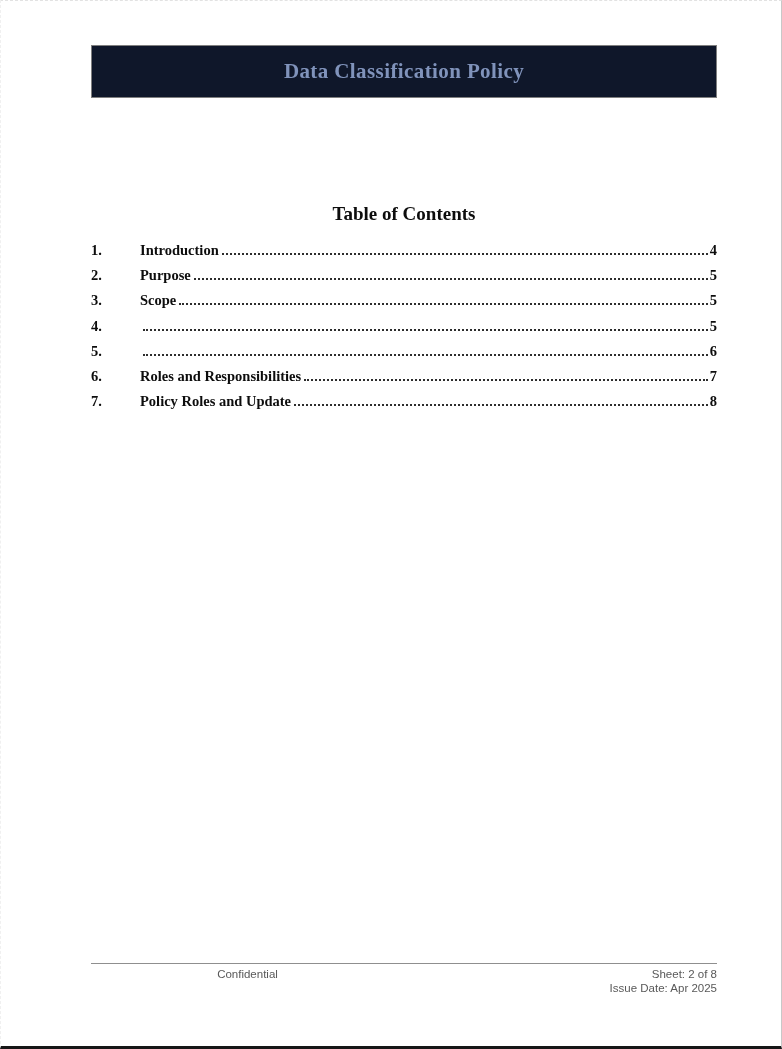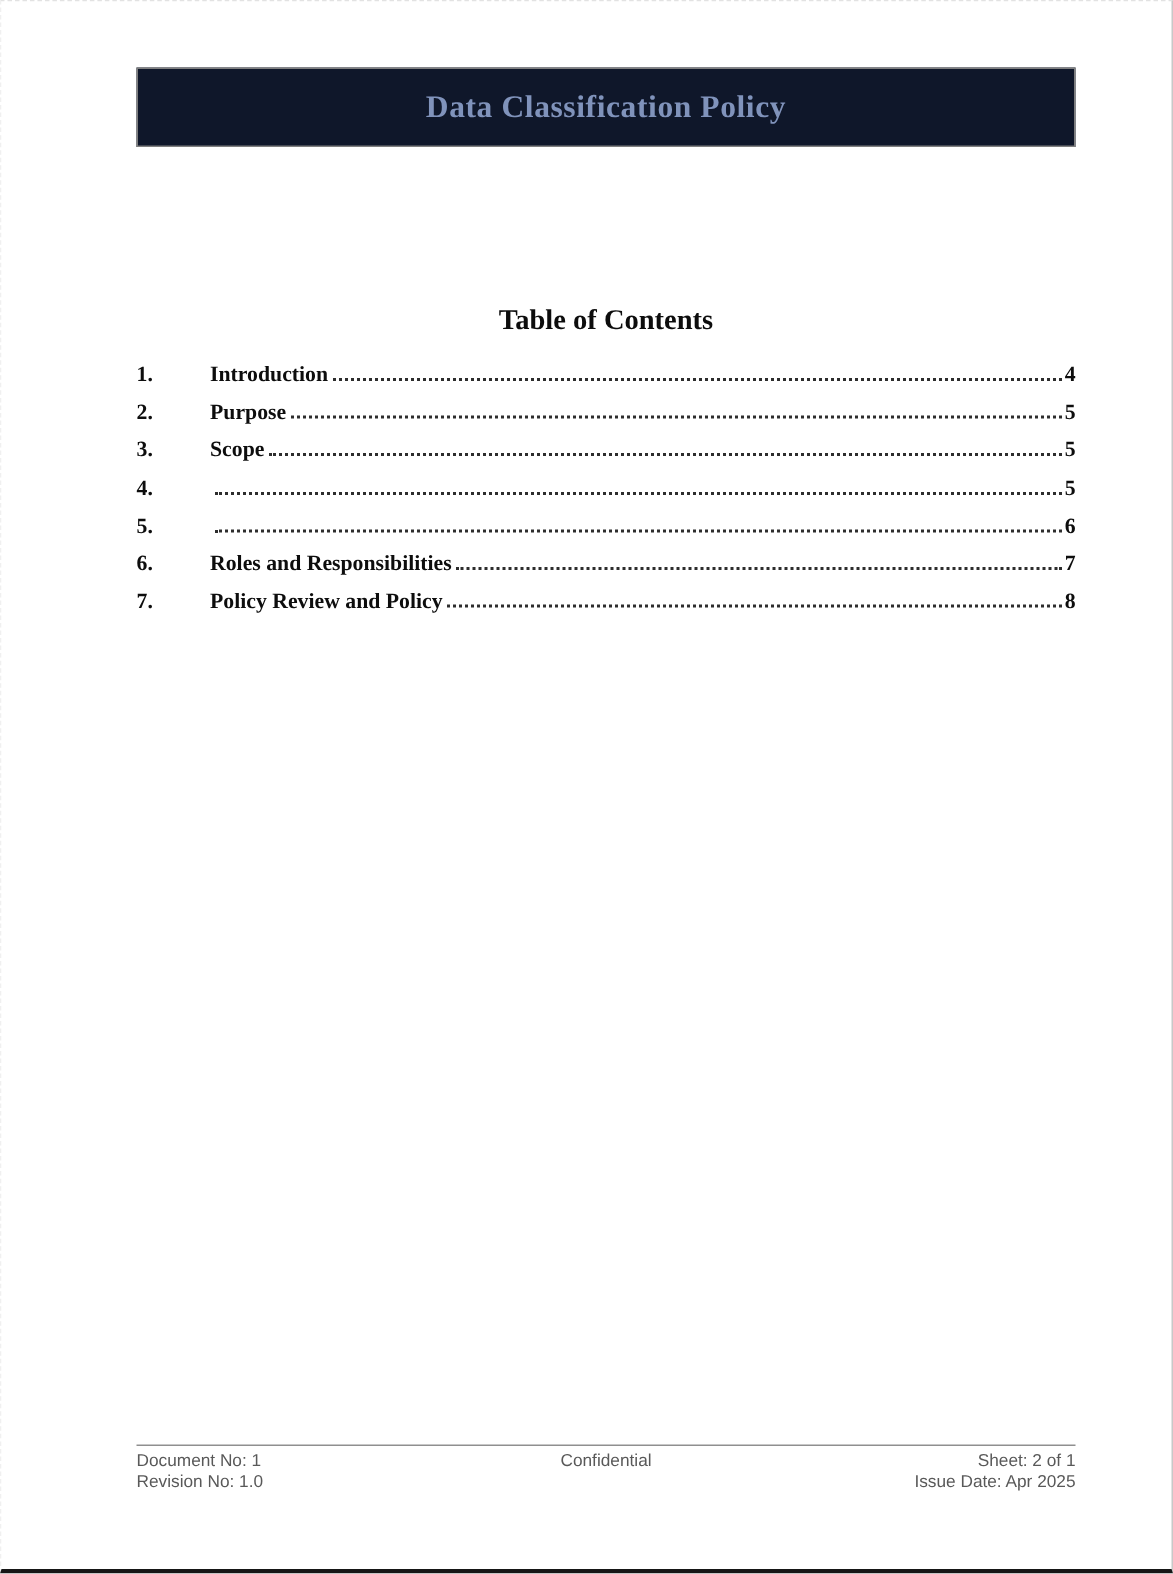--- a/index.html
+++ b/index.html
@@ -145,36 +145,32 @@
         <span class="toc-page">6</span>
       </div>
       <div class="toc-row">
         <span class="toc-num">6.</span>
         <span class="toc-label">Roles and Responsibilities</span>
         <span class="toc-leader"></span>
         <span class="toc-page">7</span>
       </div>
       <div class="toc-row">
         <span class="toc-num">7.</span>
-        <span class="toc-label">Policy Review and Policy</span>
+        <span class="toc-label">Policy Roles and Update</span>
         <span class="toc-leader"></span>
         <span class="toc-page">8</span>
       </div>
     </div>
   </div>
 
   <div class="footer">
     <div class="footer-cols">
-      <div class="footer-col left">
-        <div>Document No: 1</div>
-        <div>Revision No: 1.0</div>
-      </div>
       <div class="footer-col center">
         <div>Confidential</div>
       </div>
       <div class="footer-col right">
-        <div>Sheet: 2 of 1</div>
+        <div>Sheet: 2 of 8</div>
         <div>Issue Date: Apr 2025</div>
       </div>
     </div>
   </div>
 
 </div>
 
 </body></html>

